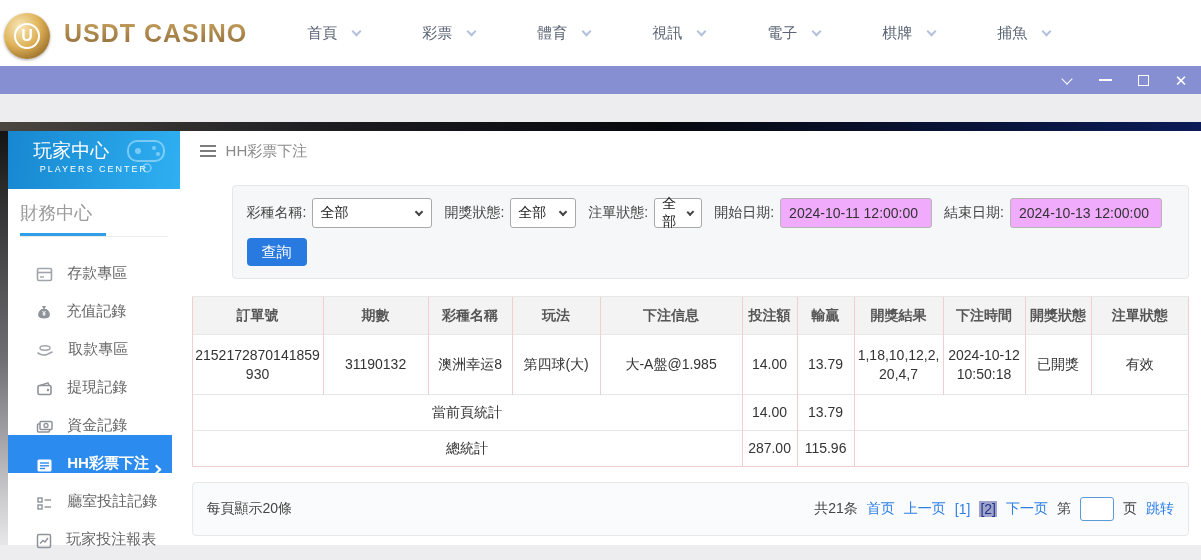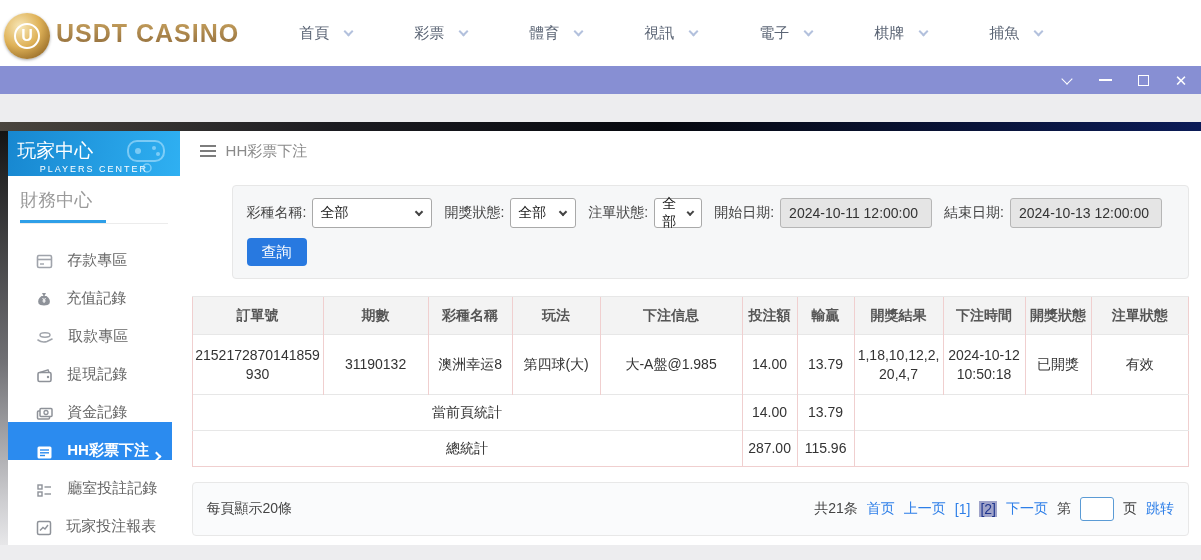--- a/index.html
+++ b/index.html
@@ -6,42 +6,42 @@
   html,body { width:1201px; height:560px; font-family:"Liberation Sans", sans-serif; background:#ededef; overflow:hidden; }
 
   
   .site-header { height:66px; background:#fff; display:flex; align-items:center; position:relative; }
   .logo { display:flex; align-items:center; margin-left:4px; }
   .logo-ball { width:46px; height:46px; border-radius:50%; margin-top:6px;
     background:radial-gradient(circle at 35% 30%, #f7e7b8, #dfb258 45%, #8a5f1f 90%);
     display:flex; align-items:center; justify-content:center; box-shadow:0 1px 3px rgba(0,0,0,.35); }
   .logo-ball .u { width:26px; height:26px; border-radius:50%; border:2px solid #fff; color:#fff;
     font-weight:bold; font-size:16px; display:flex; align-items:center; justify-content:center; }
-  .logo-text { font-size:25px; font-weight:800; letter-spacing:1px; margin-left:6px;
+  .logo-text { font-size:25px; font-weight:800; letter-spacing:1px; margin-left:14px;
     background:linear-gradient(180deg,#c9a35f,#8f6b3a); -webkit-background-clip:text; background-clip:text; color:transparent; }
   .main-nav { display:flex; margin-left:60px; gap:62px; }
   .nav-item { display:flex; align-items:center; gap:16px; font-size:15px; color:#5a6474; cursor:pointer; }
   .chev { width:7px; height:7px; border-right:2px solid #b3c1dd; border-bottom:2px solid #b3c1dd; transform:rotate(45deg); margin-top:-4px; }
 
   
   .titlebar { height:28px; background:#878fd3; display:flex; align-items:center; justify-content:flex-end; padding-right:12px; gap:22px; }
   .tb-ico { color:#fff; display:flex; align-items:center; justify-content:center; width:16px; height:16px; cursor:pointer; }
   .tb-chev { width:8px; height:8px; border-right:1.5px solid #fff; border-bottom:1.5px solid #fff; transform:rotate(45deg); margin-top:-3px; }
   .tb-min { width:13px; height:2px; background:#fff; }
   .tb-max { width:11px; height:11px; border:1.5px solid #fff; }
   .tb-close { font-size:15px; line-height:1; }
 
   .substrip { height:28px; background:#ededef; }
   .darkbar { height:9px; background:linear-gradient(90deg,#4a453e 0%,#1b1b20 28%,#06080e 55%,#0b1b57 100%); }
 
   
   .app { display:flex; height:414px; background:#fff; }
   .side-edge { width:10px; background:linear-gradient(180deg,#141414,#6f6f73 55%,#cfcfd2 90%,#e7e7e9); }
   .sidebar { width:208px; background:#fff; }
-  .banner { height:45px; background:linear-gradient(100deg,#1787d0,#2fb0f2); color:#fff; padding:7px 9px; position:relative; overflow:hidden; }
+  .banner { height:58px; background:linear-gradient(100deg,#1787d0,#2fb0f2); color:#fff; padding:7px 25px; position:relative; overflow:hidden; }
   .banner .t1 { font-size:19px; }
   .banner .t2 { font-size:9px; letter-spacing:2px;text-align:center; }
   .banner svg { position:absolute; right:8px; top:6px; opacity:.55; }
   .fin-section { padding:12px 12px 0 12px; }
   .fin-title { font-size:18px; color:#9a9a9a; padding-bottom:8px; }
   .fin-underline { height:3px; width:86px; background:#2e9fe8; }
   .fin-hr { height:1px; background:#ececec; }
   .menu { margin-top:8px; }
   .menu-item { height:38px; display:flex; align-items:flex-end; gap:14px; padding-left:28px; font-size:15px; color:#666; cursor:pointer; }
   .menu-item svg { flex:0 0 auto; }
@@ -55,21 +55,21 @@
   .burger i { width:16px; height:2px; background:#7d7d7d; }
 
   .filter-panel { background:#f6f7f8; border:1px solid #e7e7e7; border-radius:4px; padding:12px 14px; margin-top:14px;margin-left:40px; }
   .filter-row { display:flex; align-items:center; flex-wrap:nowrap; font-size:14px; color:#444; }
   .f-label { margin-right:6px; white-space:nowrap; }
   .sel { display:inline-flex; align-items:center; justify-content:space-between; height:30px; background:#fff;
     border:1px solid #a9a9a9; border-radius:3px; padding:0 7px; color:#222; cursor:pointer; margin-right:12px; }
   .sel .schev { width:6px; height:6px; border-right:2px solid #444; border-bottom:2px solid #444; transform:rotate(45deg); margin:-3px 2px 0 8px; }
   .sel.w1 { width:120px; } .sel.w2 { width:66px; } .sel.w3 { width:48px; }
   .date-input { height:30px; width:152px; border:1px solid #b6b6b6; border-radius:3px; padding:0 8px; font-size:14px; color:#333;
-    font-family:"Liberation Sans",sans-serif; margin-right:12px; background:#e5e5e5; }
+    font-family:"Liberation Sans",sans-serif; margin-right:12px; background:#f0abfc; }
   .query-btn { margin-top:10px; background:#2879e0; color:#fff; border:none; border-radius:4px; height:28px; padding:0 15px;
     font-size:15px; cursor:pointer; font-family:"Liberation Sans",sans-serif; }
 
   .bet-table { width:100%; border-collapse:collapse; table-layout:fixed; margin-top:17px; font-size:14px; color:#333;
     border:1px solid #f0cfcf; }
   .bet-table th, .bet-table td { border-left:1px solid #f0cfcf; border-top:1px solid #e7e7e7; text-align:center; padding:4px 2px; }
   .bet-table th { background:#f3f3f3; color:#555; font-weight:bold; height:38px; }
   .bet-table td { word-break:break-all; line-height:1.35; }
   .bet-table tr.data-row td { height:60px; }
   .bet-table tr.sum-row td { height:36px; border-left:none; }

